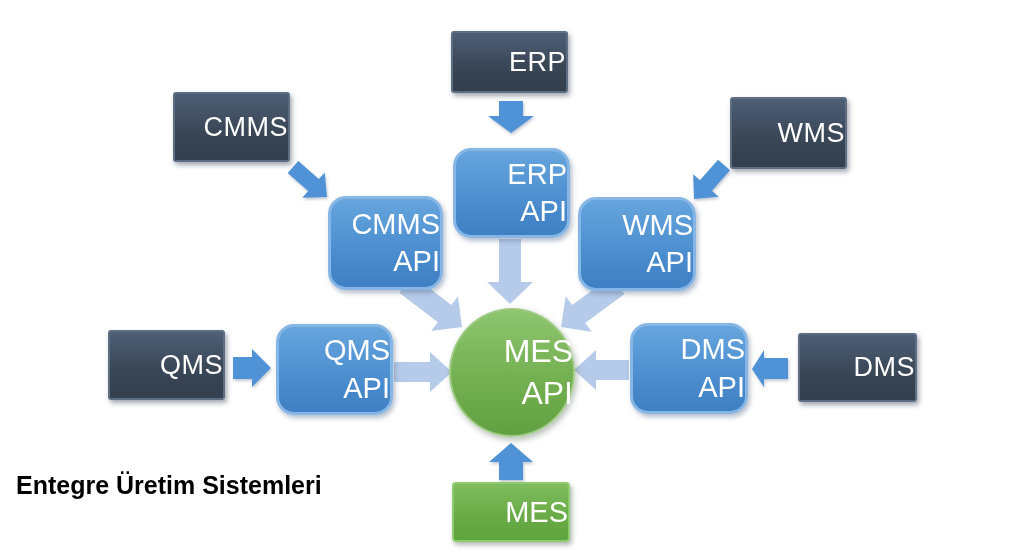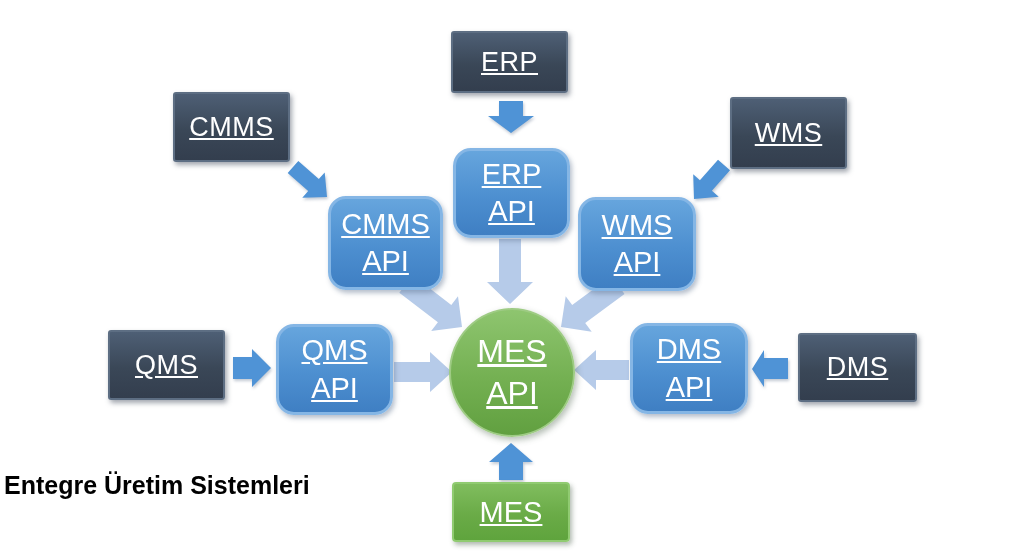--- a/index.html
+++ b/index.html
@@ -12,26 +12,25 @@
     overflow: hidden;
   }
   .arrows { position: absolute; left: 0; top: 0; }
   .arrow-strong { fill: #4f93d6; filter: drop-shadow(1px 2px 1.5px rgba(80,100,130,0.35)); }
   .arrow-pale   { fill: #b6cbe9; }
 
   .node {
     position: absolute;
     display: flex;
     flex-direction: column;
-    align-items: center;
+    align-items: flex-end;
     justify-content: center;
     color: #ffffff;
     text-align: center;
     box-sizing: border-box;
-    text-decoration: underline;
   }
   .dark {
     background: linear-gradient(180deg, #4e5f75 0%, #3a4757 55%, #333e4e 100%);
     border: 2px solid #5d6e83;
     border-radius: 3px;
     box-shadow: 2px 3px 5px rgba(70,80,95,0.5);
     font-size: 27px;
     letter-spacing: 0.5px;
   }
   .api {
@@ -66,21 +65,21 @@
   .n-mes      { left: 452px; top: 482px; width: 118px; height: 60px; }
   .n-erp-api  { left: 453px; top: 148px; width: 117px; height: 90px; }
   .n-cmms-api { left: 328px; top: 196px; width: 115px; height: 94px; }
   .n-wms-api  { left: 578px; top: 197px; width: 118px; height: 94px; }
   .n-qms-api  { left: 276px; top: 324px; width: 117px; height: 91px; }
   .n-dms-api  { left: 630px; top: 323px; width: 118px; height: 91px; }
   .n-hub      { left: 449px; top: 308px; width: 126px; height: 129px; }
 
   .caption {
     position: absolute;
-    left: 4px;
+    left: 16px;
     top: 470px;
     color: #000000;
     font-size: 25px;
     font-weight: 700;
     line-height: 30px;
   }
   .caption span { display: block; }
 </style>
 </head>
 <body>

